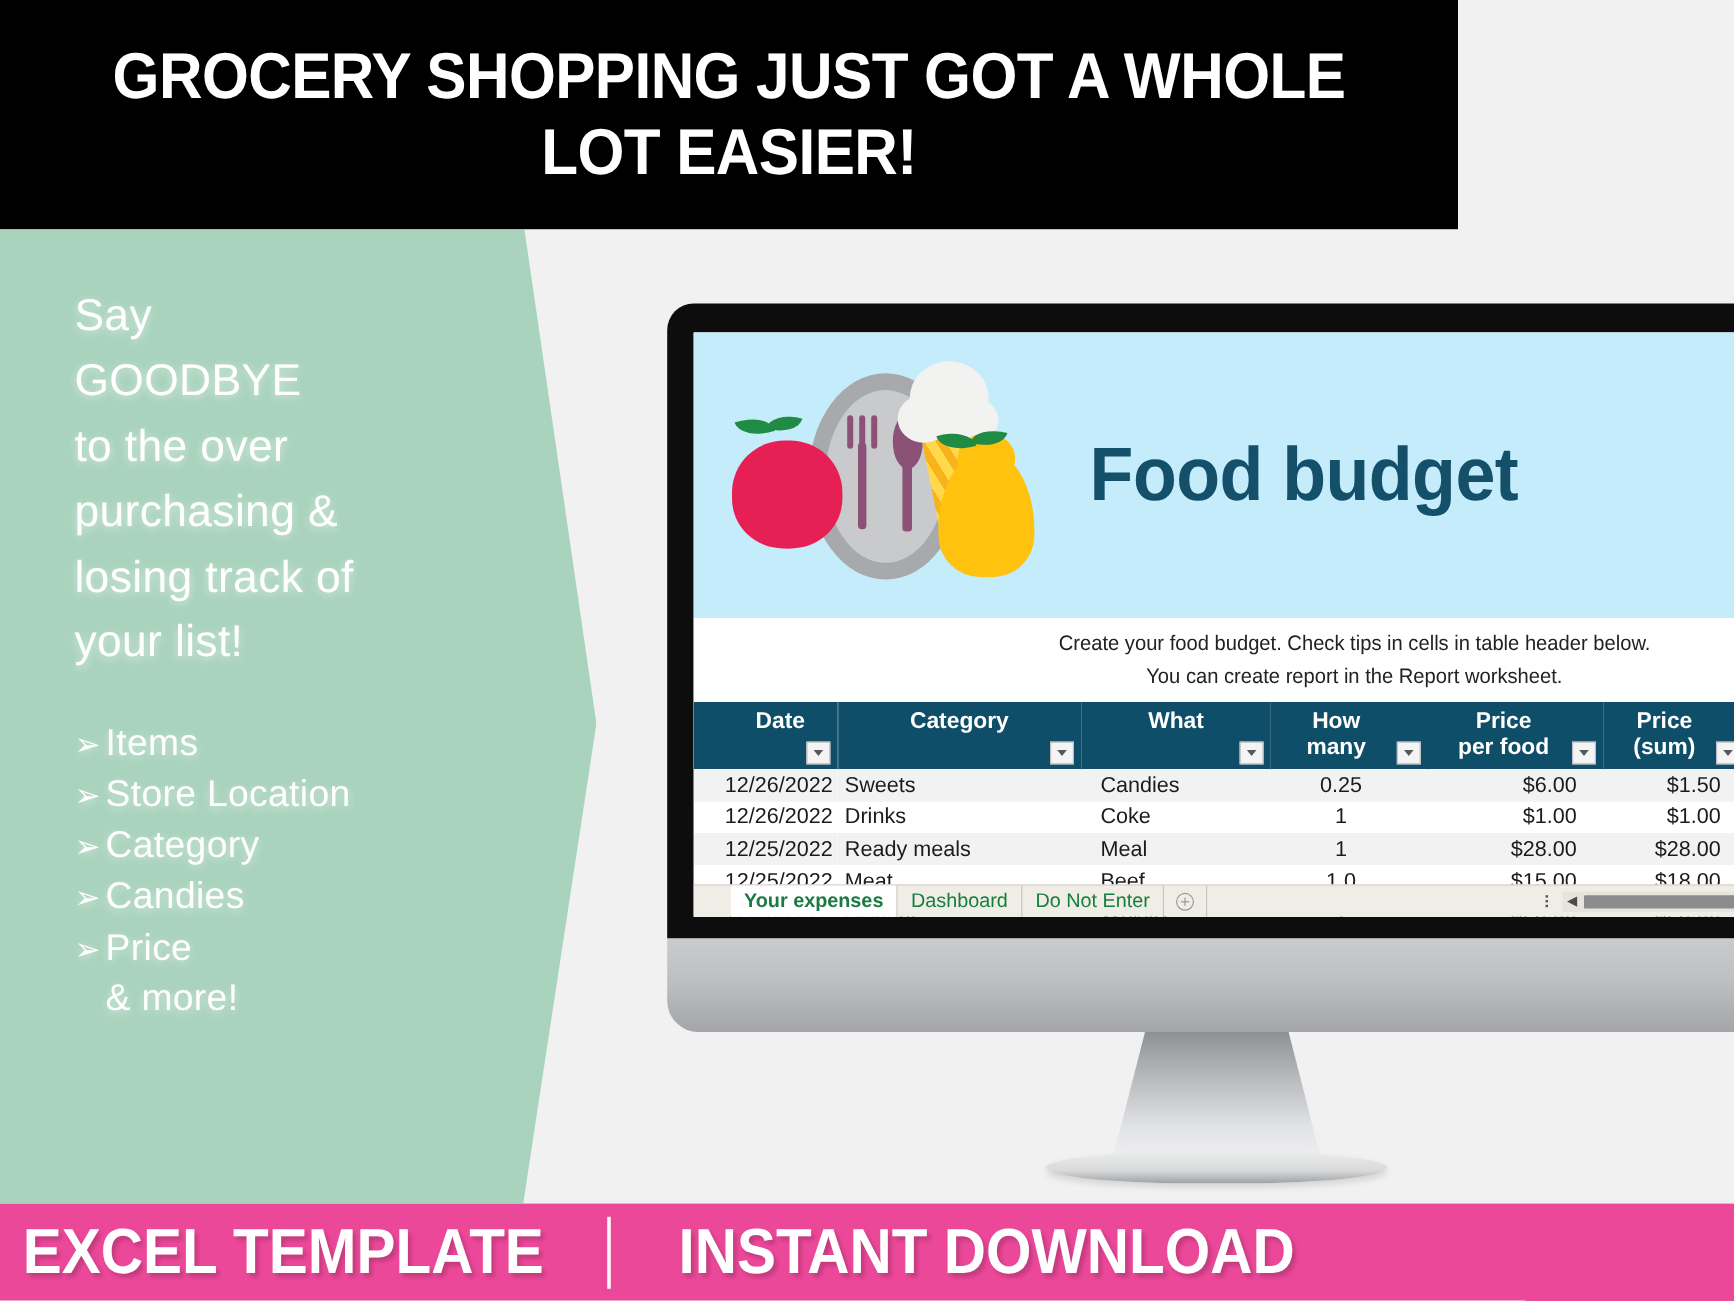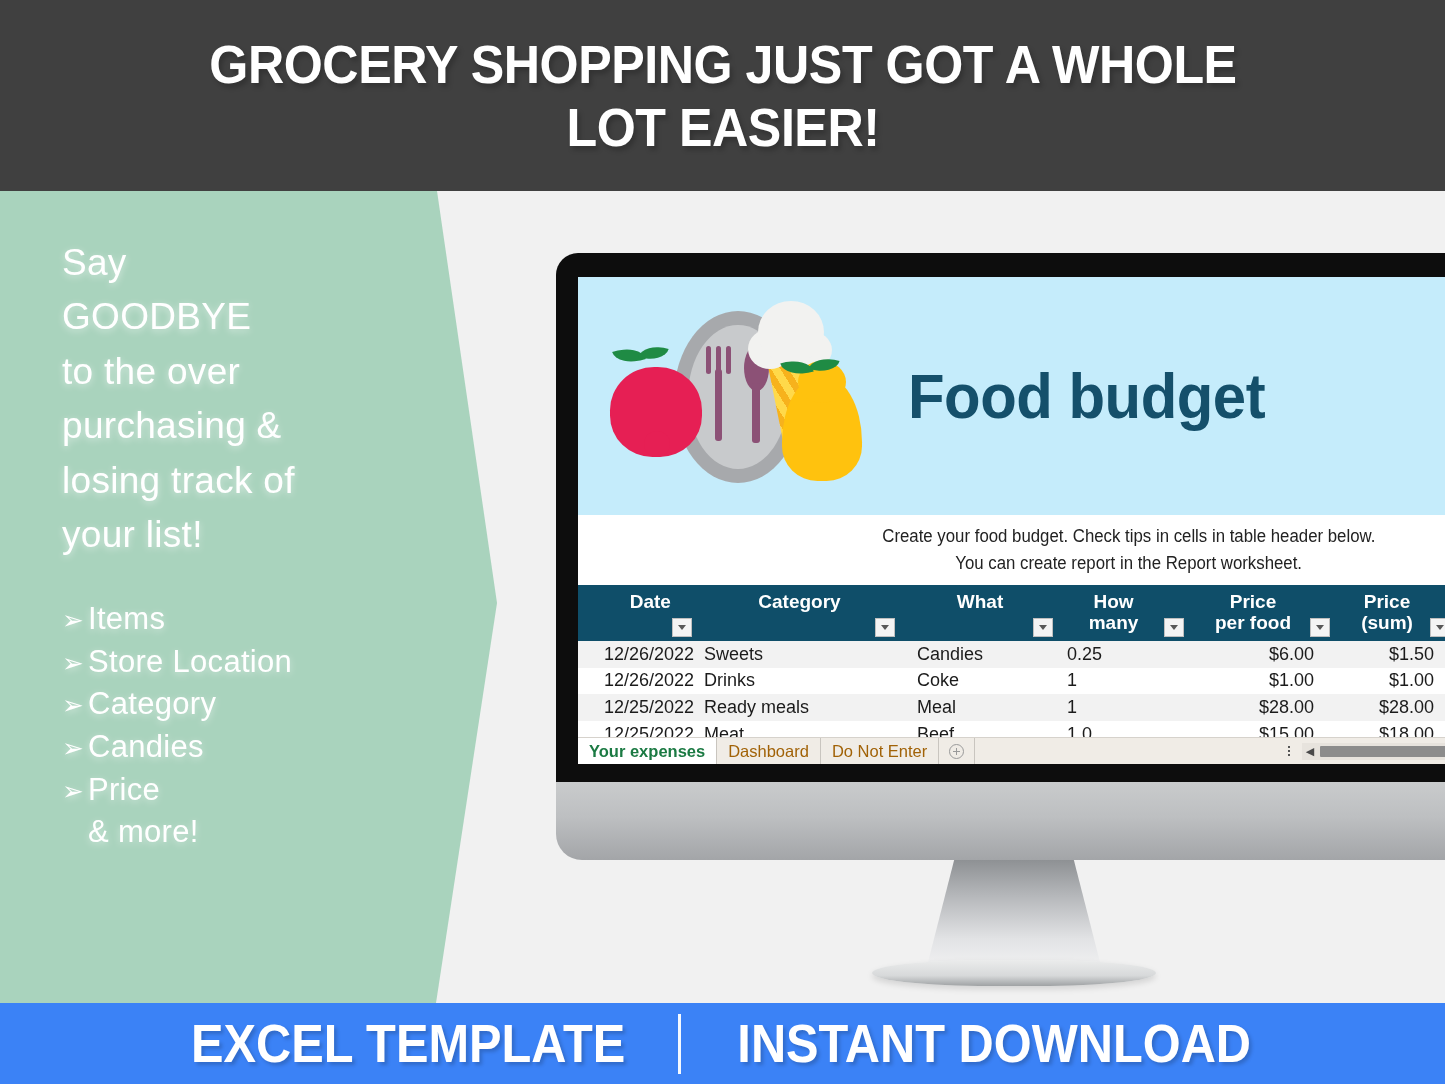--- a/index.html
+++ b/index.html
@@ -13,22 +13,22 @@
   #stage {
     position: relative;
     width: 1445px; height: 1084px;
     background: #f1f1f1;
     overflow: hidden;
   }
 
   
   .top-banner {
     position: absolute; left: 0; top: 0;
-    width: 1445px; height: 191px;
-    background: #404040;
+    width: 1215px; height: 191px;
+    background: #000000;
     display: flex; align-items: center; justify-content: center;
     z-index: 6;
   }
   .top-banner-text {
     width: 1320px;
     text-align: center;
     color: #ffffff;
     font-family: "Liberation Sans", sans-serif;
     font-weight: 700;
     font-size: 54px;
@@ -214,40 +214,40 @@
     height: 26.6px;
     padding: 0 8px;
     white-space: nowrap;
     overflow: hidden;
   }
   tbody tr.odd  td { background: #f2f2f2; }
   tbody tr.even td { background: #ffffff; }
   td.date { text-align: right; padding-right: 4px; }
   td.cat  { text-align: left;  padding-left: 6px; }
   td.what { text-align: left;  padding-left: 16px; }
-  td.num  { text-align: left; padding-right: 22px; }
+  td.num  { text-align: center; padding-right: 22px; }
   td.money{ text-align: right; padding-right: 22px; }
 
   .sheet-tabs {
     position: absolute; left: 0; bottom: 0;
     width: 878px; height: 27px;
     background: #f0ece6;
     display: flex; align-items: center;
     border-top: 1px solid #d6d2cc;
   }
   .tab {
     font-size: 16.5px;
     padding: 0 11px;
     height: 27px;
     line-height: 27px;
-    color: #a16207;
+    color: #15803d;
     border-right: 1px solid #c9c5bf;
     white-space: nowrap;
   }
-  .tab.active { color: #1b7a43; font-weight: 700; background: #ffffff; }
+  .tab.active { color: #1b7a43; font-weight: 700; background: #ffffff; margin-left: 31px; }
   .tab-add {
     width: 36px; height: 27px;
     display: flex; align-items: center; justify-content: center;
     color: #8a8a8a; font-size: 16px;
     border-right: 1px solid #c9c5bf;
   }
   .plus-circle {
     width: 15px; height: 15px; border-radius: 50%;
     border: 1px solid #9a9a9a;
     position: relative;
@@ -369,22 +369,22 @@
   .pear-leaf2 {
     position: absolute; left: 214px; top: 66px;
     width: 28px; height: 16px; background: #1f8b44;
     border-radius: 100% 0 100% 0; transform: rotate(15deg);
   }
 
   
   .bottom-banner {
     position: absolute; left: 0; top: 1003px;
     width: 1445px; height: 81px;
-    background: #3b82f6;
-    display: flex; align-items: center; justify-content: center;
+    background: #ec4899;
+    display: flex; align-items: center; 
     z-index: 7;
   }
   .bb-text {
     color: #ffffff;
     font-weight: 700;
     font-size: 53px;
     letter-spacing: 0px;
     transform: scaleX(0.92);
     text-shadow: 3px 3px 4px rgba(0,0,0,0.18);
     white-space: nowrap;

